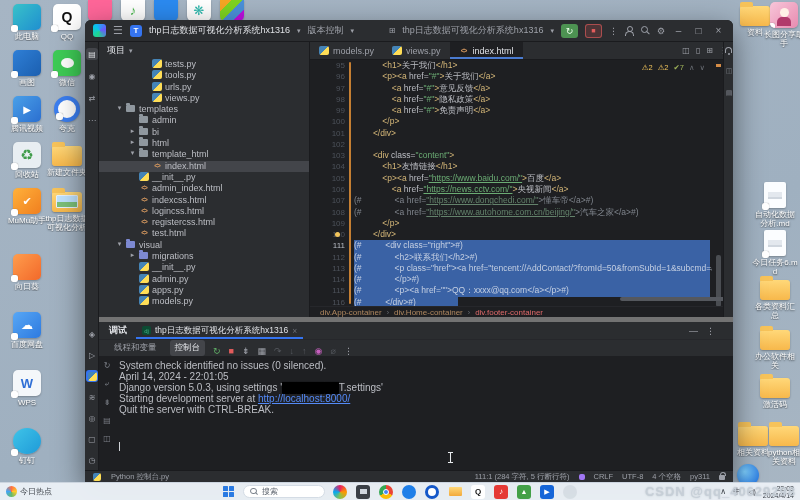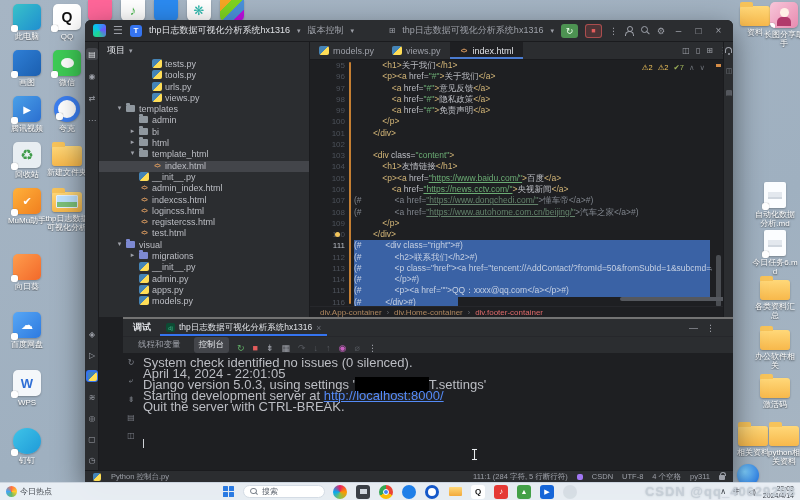--- a/index.html
+++ b/index.html
@@ -124,34 +124,34 @@
   .emark{position:absolute;left:0;width:5px;height:3px;background:#d58c46;}
   #breadcrumbs{position:absolute;left:0;right:0;bottom:0;height:11px;background:#1e1f22;border-top:1px solid #26272b;
     display:flex;align-items:center;gap:5px;padding:0 10px;font-size:8px;}
   .bc{color:#b0885f;} .bc.err{color:#e06a6a;} .bcsep{color:#6a6e75;font-size:7px;}
   #rstripe{position:absolute;right:0;top:22px;width:10px;height:275px;background:#2b2d30;border-left:1px solid #1a1b1e;}
   .bell{position:relative;width:7px;height:6px;margin:5px auto 0;border:1px solid #9da0a8;border-bottom:none;border-radius:4px 4px 0 0;}
   .bell::after{content:"";position:absolute;left:1.5px;bottom:-2px;width:2px;height:2px;border-radius:50%;background:#9da0a8;}
   .rs-ic{width:10px;text-align:center;color:#7b7f87;font-size:7px;margin-top:14px;}
 
   
-  #debug{position:absolute;left:14px;top:297px;right:0;height:153px;background:#2b2d30;border-top:2px solid #737373;margin-left:24px;}
+  #debug{position:absolute;left:14px;top:297px;right:0;height:153px;background:#2b2d30;border-top:5px solid #737373;}
   #dbg-head{height:17px;display:flex;align-items:center;gap:9px;padding:0 10px;}
   .dbg-title{color:#dfe1e5;font-size:9px;font-weight:bold;}
   .dtab{display:flex;align-items:center;gap:4px;height:17px;padding:0 6px;position:relative;color:#dfe1e5;font-size:8.5px;}
   .dtab::after{content:"";position:absolute;left:0;right:0;bottom:0;height:2px;background:#3574f0;}
   .djico{width:9px;height:9px;border-radius:2px;background:#0c4b33;color:#44b78b;font-size:6px;display:flex;align-items:center;justify-content:center;}
   .dhead-right{margin-left:auto;display:flex;gap:8px;color:#9da0a8;font-size:9px;padding-right:8px;}
   #dbg-tools{height:17px;display:flex;align-items:flex-end;gap:8px;padding:0 10px;border-top:1px solid #26272b;}
   .subtab{font-size:8.5px;color:#9da0a8;padding:2px 5px;border-radius:3px;}
   .subtab.active{background:#43454a;color:#dfe1e5;}
   .ticon{font-size:9px;color:#9da0a8;} .ticon.g{color:#5fad65;} .ticon.r{color:#e35c5c;} .ticon.p{color:#c75fbf;} .ticon.faint{color:#55585e;}
   #console{position:absolute;left:0;right:0;top:34px;bottom:0;background:#1e1f22;}
   #con-side{position:absolute;left:0;top:0;bottom:0;width:16px;display:flex;flex-direction:column;align-items:center;gap:9px;padding-top:5px;color:#7b7f87;font-size:8px;}
-  #con-text{position:absolute;left:20px;top:4px;right:4px;bottom:0;font-size:13px;line-height:11px;
+  #con-text{position:absolute;left:20px;top:4px;right:4px;bottom:0;font-size:10px;line-height:11px;
     font-family:"DejaVu Sans Mono","Liberation Mono",monospace;color:#bcbec4;white-space:pre;}
   .con-link{color:#548af7;text-decoration:underline;}
   .con-mask{background:#000;color:#000;}
   .caret{position:absolute;left:20px;top:86px;width:1px;height:9px;background:#d0d3d8;}
   .ibeam{position:absolute;left:348px;top:96px;width:7px;height:11px;
     background:linear-gradient(#e8ebef,#e8ebef) 50% 0/1.4px 100% no-repeat;filter:drop-shadow(0 0 1px #333);}
   .ibeam::before,.ibeam::after{content:"";position:absolute;left:1px;right:1px;height:1.4px;background:#e8ebef;}
   .ibeam::after{bottom:0;}
 
   
@@ -617,21 +617,21 @@
         <div class="ibeam"></div>
       </div>
     </div>
 
     <div id="statusbar">
       <span class="pylogo" style="width:8px;height:8px;"></span>
       <span>Python 控制台.py</span>
       <span class="sb-right">
         <span>111:1 (284 字符, 5 行断行符)</span>
         <span class="pdot"></span>
-        <span>CSDN</span>
+        <span>CRLF</span>
         <span>UTF-8</span>
         <span>4 个空格</span>
         <span>py311</span>
         <span class="lock"></span>
       </span>
     </div>
   </div>
 
   <div id="taskbar">
     <div id="tb-widget">

